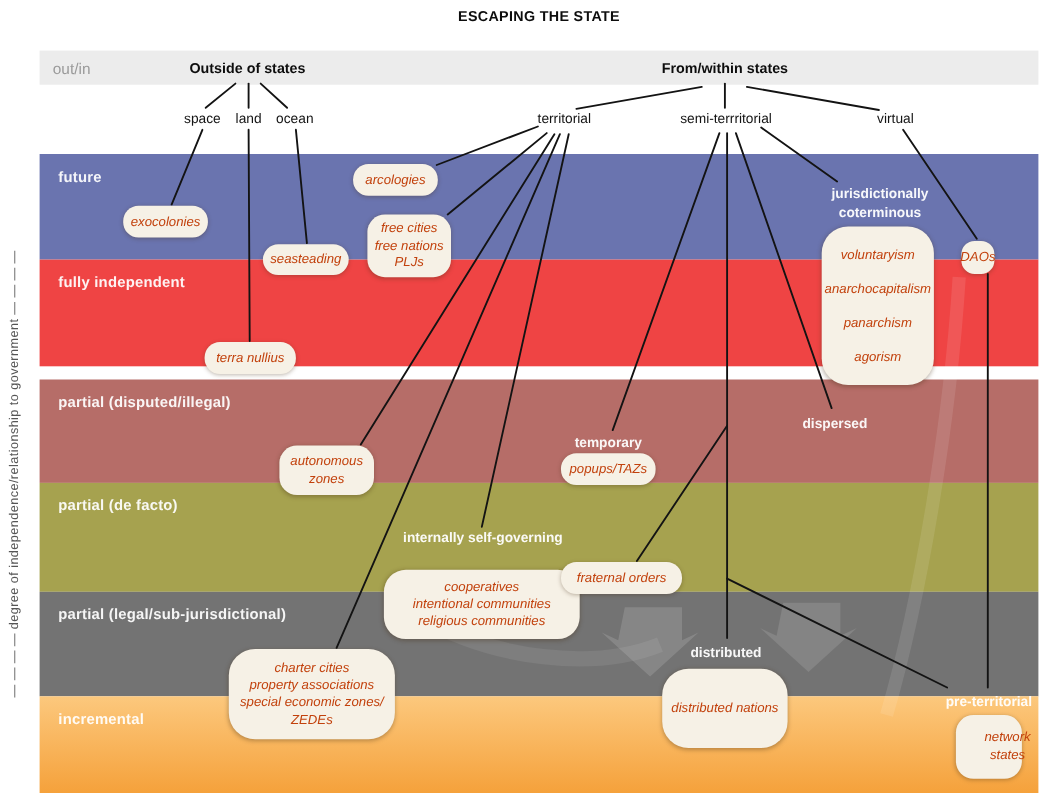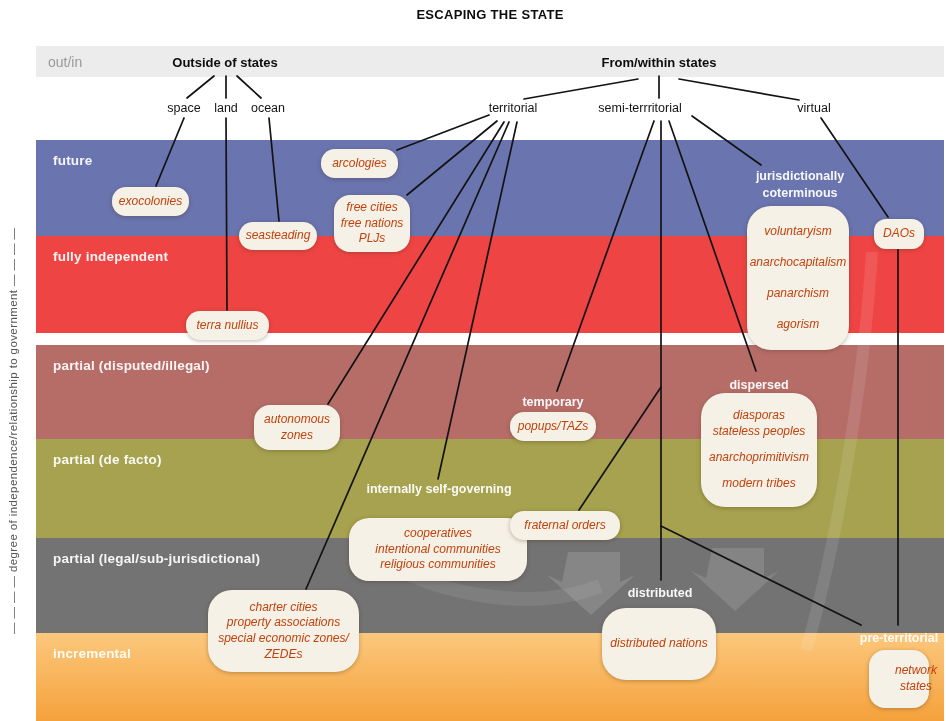--- a/index.html
+++ b/index.html
@@ -57,21 +57,21 @@
   <div class="header-bar">
     <span class="outin">out/in</span>
     <span class="header-col" style="left:189px;">Outside of states</span>
     <span class="header-col" style="left:623px;">From/within states</span>
   </div>
 
   <div class="topcat" style="left:184px;">space</div>
   <div class="topcat" style="left:226px;">land</div>
   <div class="topcat" style="left:268px;">ocean</div>
   <div class="topcat" style="left:513px;">territorial</div>
-  <div class="topcat" style="left:640px;">semi-terrritorial</div>
+  <div class="topcat" style="left:660px;">semi-terrritorial</div>
   <div class="topcat" style="left:814px;">virtual</div>
 
   <div class="bands">
     <div class="band b-future">
       <span class="band-label">future</span>
       </div>
     <div class="band b-fully">
       <span class="band-label">fully independent</span>
       </div>
     <div class="band b-disputed">
@@ -154,37 +154,29 @@
   </div>
   <div class="node" style="left:186px;top:311px;width:83px;height:29px;">
     <div>terra nullius</div>
   </div>
   <div class="node node-big" style="left:747px;top:206px;width:102px;height:144px;justify-content:space-around;padding:10px 4px;">
     <div>voluntaryism</div>
     <div>anarchocapitalism</div>
     <div>panarchism</div>
     <div>agorism</div>
   </div>
-  <div class="node" style="left:874px;top:219px;width:50px;height:30px;border-radius:12px;">
+  <div class="node" style="left:874px;top:219px;width:30px;height:30px;border-radius:12px;">
     <div>DAOs</div>
   </div>
   <div class="node" style="left:254px;top:405px;width:86px;height:45px;border-radius:16px;">
     <div>autonomous</div>
     <div>zones</div>
   </div>
   <div class="node" style="left:510px;top:412px;width:86px;height:29px;">
     <div>popups/TAZs</div>
-  </div>
-  <div class="node node-big" style="left:701px;top:393px;width:116px;height:114px;justify-content:space-around;padding:10px 4px;">
-    <div>
-      <div>diasporas</div>
-      <div>stateless peoples</div>
-    </div>
-    <div>anarchoprimitivism</div>
-    <div>modern tribes</div>
   </div>
   <div class="node node-big" style="left:349px;top:498px;width:178px;height:63px;border-radius:20px;margin-top:20px;">
     <div>cooperatives</div>
     <div>intentional communities</div>
     <div>religious communities</div>
   </div>
   <div class="node" style="left:510px;top:511px;width:110px;height:29px;">
     <div>fraternal orders</div>
   </div>
   <div class="node node-big" style="left:208px;top:590px;width:151px;height:82px;">

